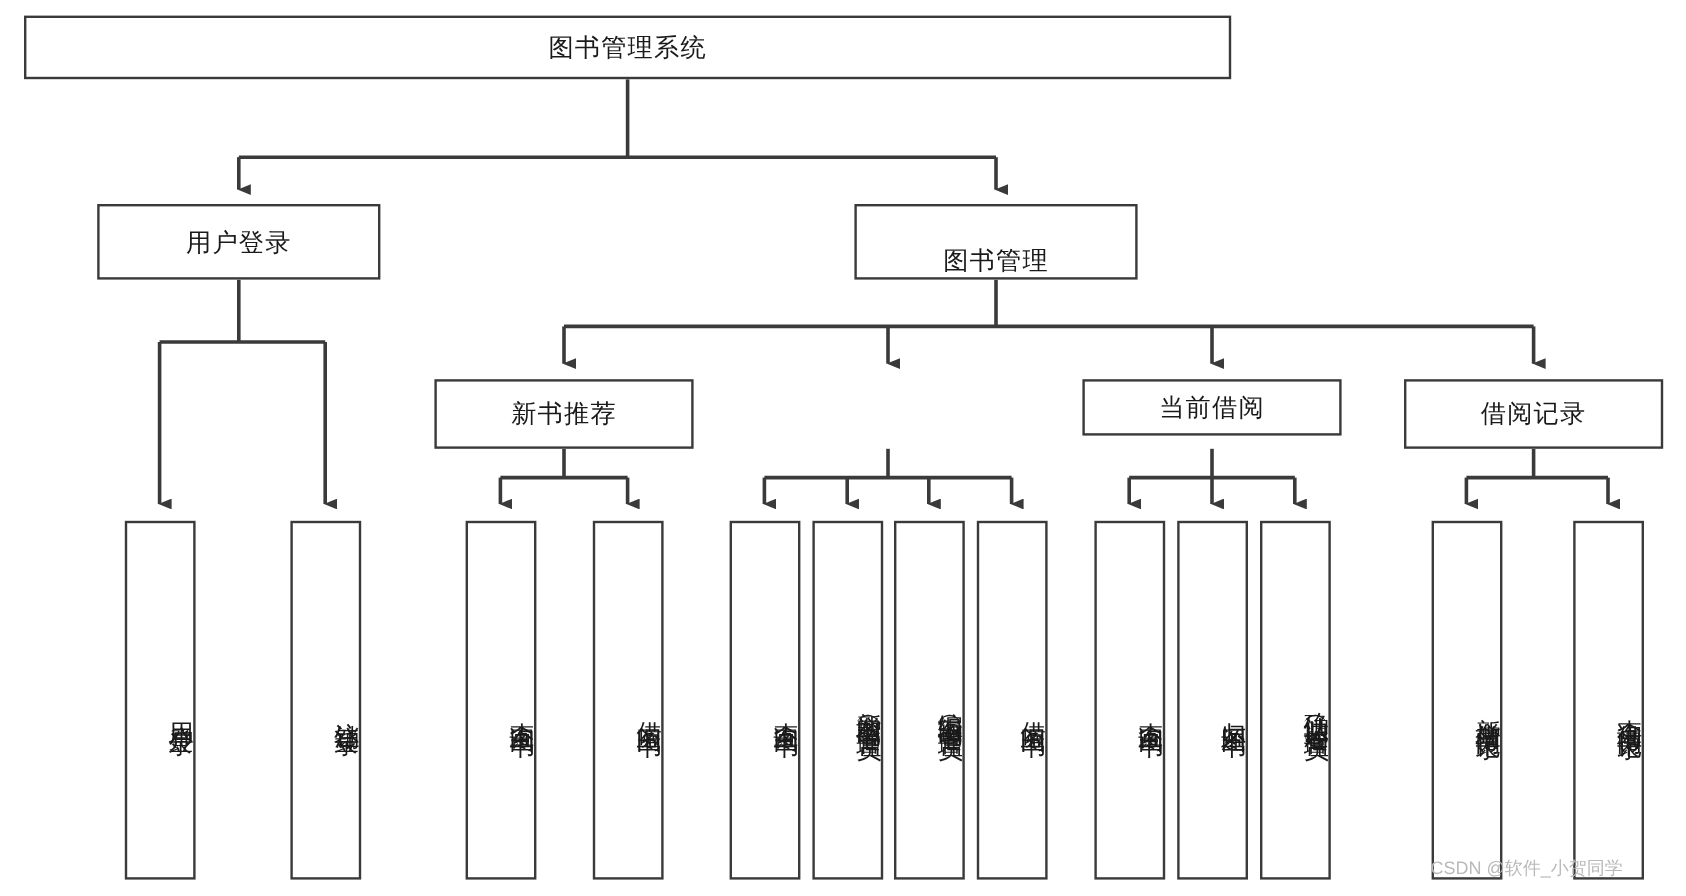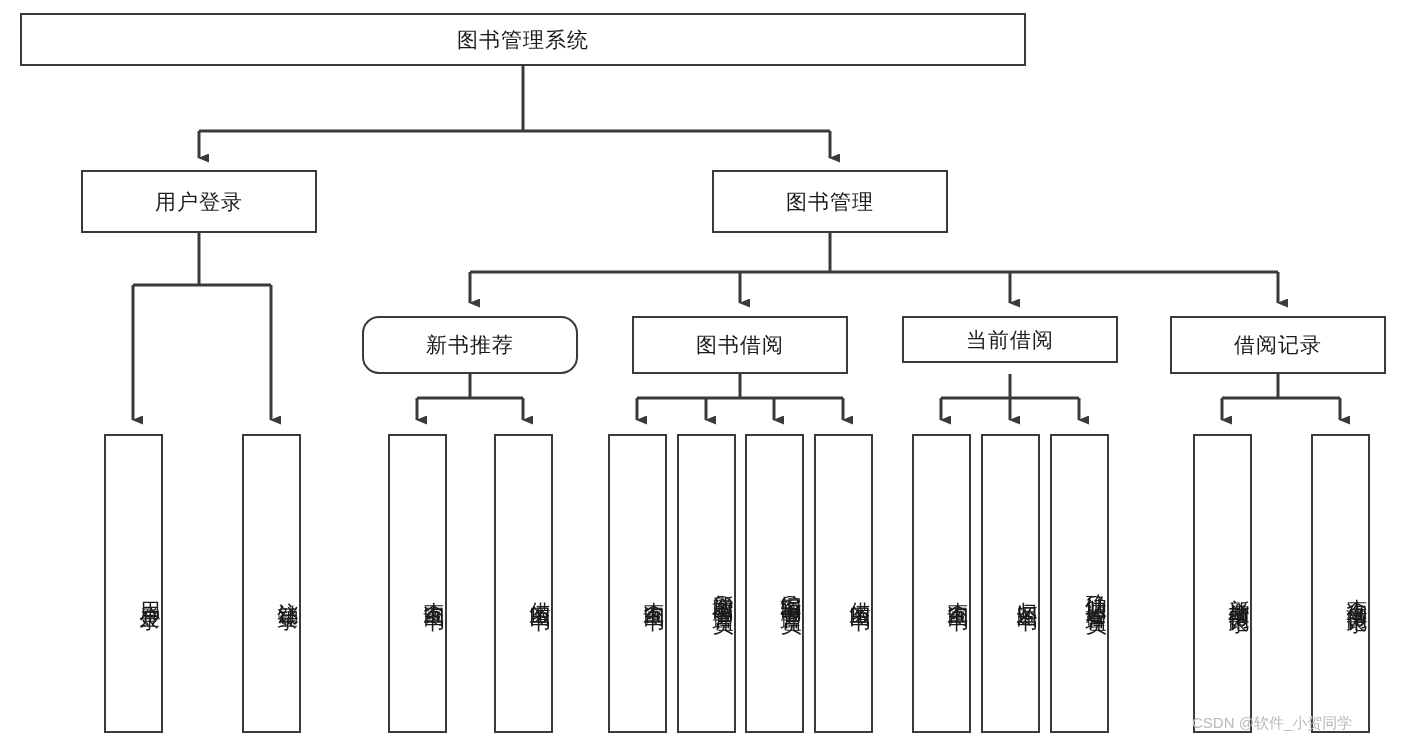--- a/index.html
+++ b/index.html
@@ -117,29 +117,26 @@
     </g>
   </svg>
 
   <div class="node horiz" style="left:20px; top:13px; width:1006px; height:53px;">
     <span>图书管理系统</span>
   </div>
 
   <div class="node horiz" style="left:81px; top:170px; width:236px; height:63px;">
     <span>用户登录</span>
   </div>
-  <div class="node horiz" style="left:712px; top:170px; width:236px; height:63px;">
+  <div class="node horiz" style="left:712px; top:170px; width:236px; height:63px;align-items:flex-end;">
     <span>图书管理</span>
   </div>
 
-  <div class="node horiz" style="left:362px; top:316px; width:216px; height:58px;border-radius:17px;">
+  <div class="node horiz" style="left:362px; top:316px; width:216px; height:58px;">
     <span>新书推荐</span>
-  </div>
-  <div class="node horiz" style="left:632px; top:316px; width:216px; height:58px;">
-    <span>图书借阅</span>
   </div>
   <div class="node horiz" style="left:902px; top:316px; width:216px; height:47px;">
     <span>当前借阅</span>
   </div>
   <div class="node horiz" style="left:1170px; top:316px; width:216px; height:58px;text-align:center;">
     <span>借阅记录</span>
   </div>
 
   <div class="node vert" style="left:104px; top:434px; width:59px; height:299px;">
     <span class="vlabel">用户登录</span>

